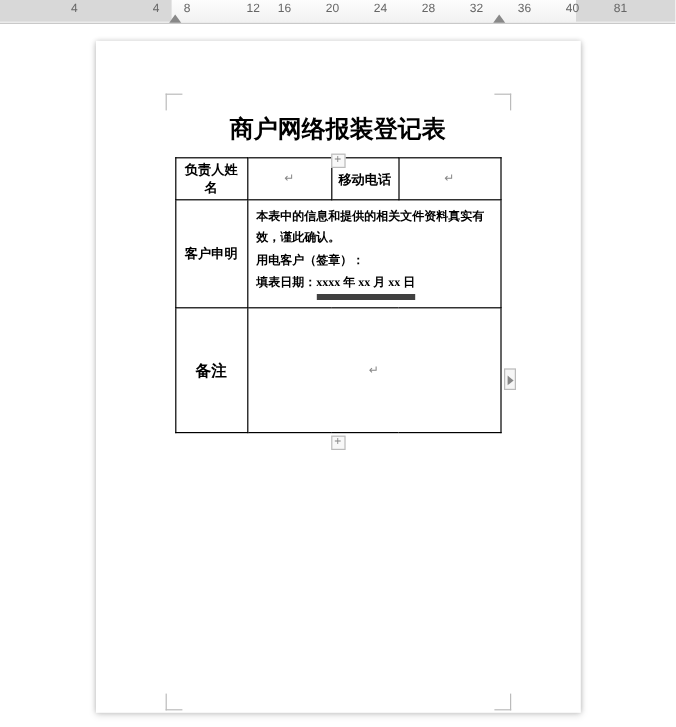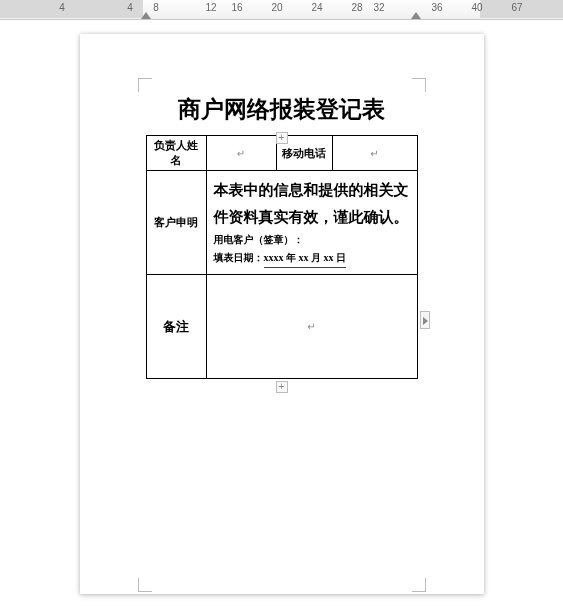--- a/index.html
+++ b/index.html
@@ -78,21 +78,21 @@
   .crop.br { bottom: 2px; right: 58px; border-bottom-width:1px; border-right-width:1px; }
   .content {
     position: absolute;
     top: 60px; left: 66px; right: 66px;
     bottom: 10px;
   }
   .title {
     text-align: center;
     font-family: SimSun, serif;
     font-weight: bold;
-    font-size: 23px;
+    font-size: 20px;
     margin-bottom: 10px;
   }
   table.form {
     width: 100%;
     border-collapse: collapse;
     table-layout: fixed;
     font-family: SimSun, serif;
   }
   table.form td {
     border: 1px solid #000;
@@ -109,23 +109,23 @@
     font-size: 10px;
     text-align: center;
   }
   .decl {
     font-size: 10px;
     line-height: 1.8;
     padding: 4px 4px;
     font-family: SimSun, serif;
     font-weight: bold;
   }
-  .decl .line1 { font-size: 15px; }
+  .decl .line1 { font-size: 10px; font-family: Liberation Mono, monospace; }
   .underline-red {
-    border-bottom: 1px solid #404040;
+    border-bottom: 5px solid #404040;
     display: inline-block;
   }
   .add-square {
     position: absolute;
     width: 12px; height: 12px;
     border: 1px solid #bbb;
     background: #f8f8f8;
     font-size: 10px;
     line-height: 10px;
     text-align: center;
@@ -163,24 +163,24 @@
     <div class="margin-shade" style="right:0; width:83px;"></div>
 
     <span class="label" style="left:62px">4</span>
     <span class="label" style="left:130px">4</span>
     <span class="label" style="left:156px">8</span>
     <span class="label" style="left:211px">12</span>
     <span class="label" style="left:237px">16</span>
     <span class="label" style="left:277px">20</span>
     <span class="label" style="left:317px">24</span>
     <span class="label" style="left:357px">28</span>
-    <span class="label" style="left:379px">32</span>
+    <span class="label" style="left:397px">32</span>
     <span class="label" style="left:437px">36</span>
     <span class="label" style="left:477px">40</span>
-    <span class="label" style="left:517px">67</span>
+    <span class="label" style="left:517px">81</span>
 
     <div class="indent-left" style="left:141px"></div>
     <div class="indent-right" style="left:411px"></div>
   </div>
 
   <div class="page-wrap">
     <div class="page">
       <div class="crop tl"></div>
       <div class="crop tr"></div>
       <div class="crop bl"></div>

